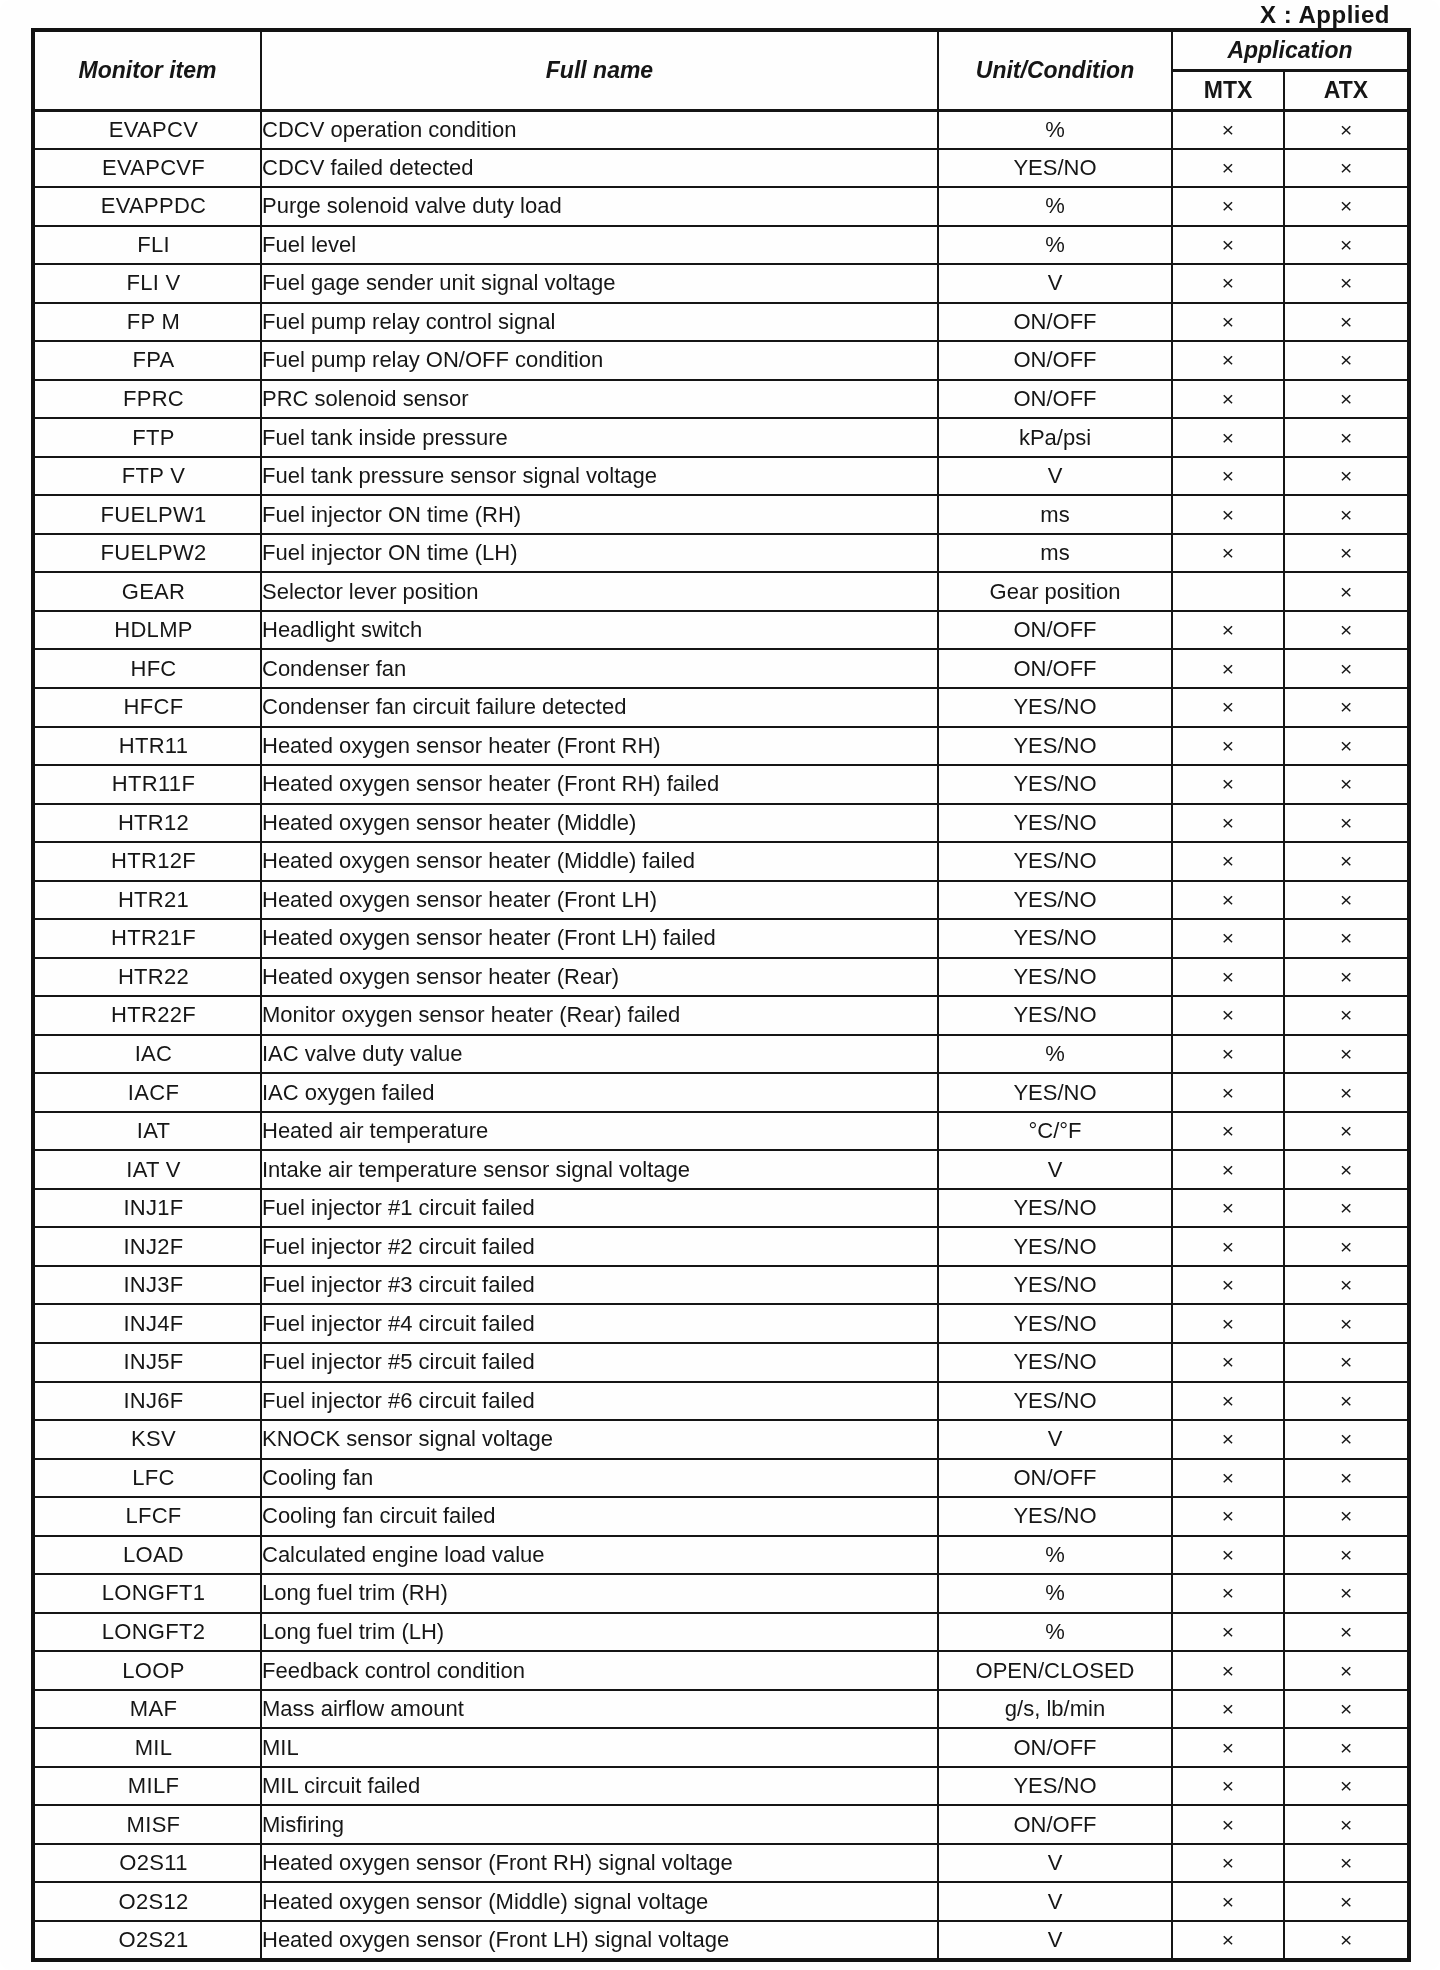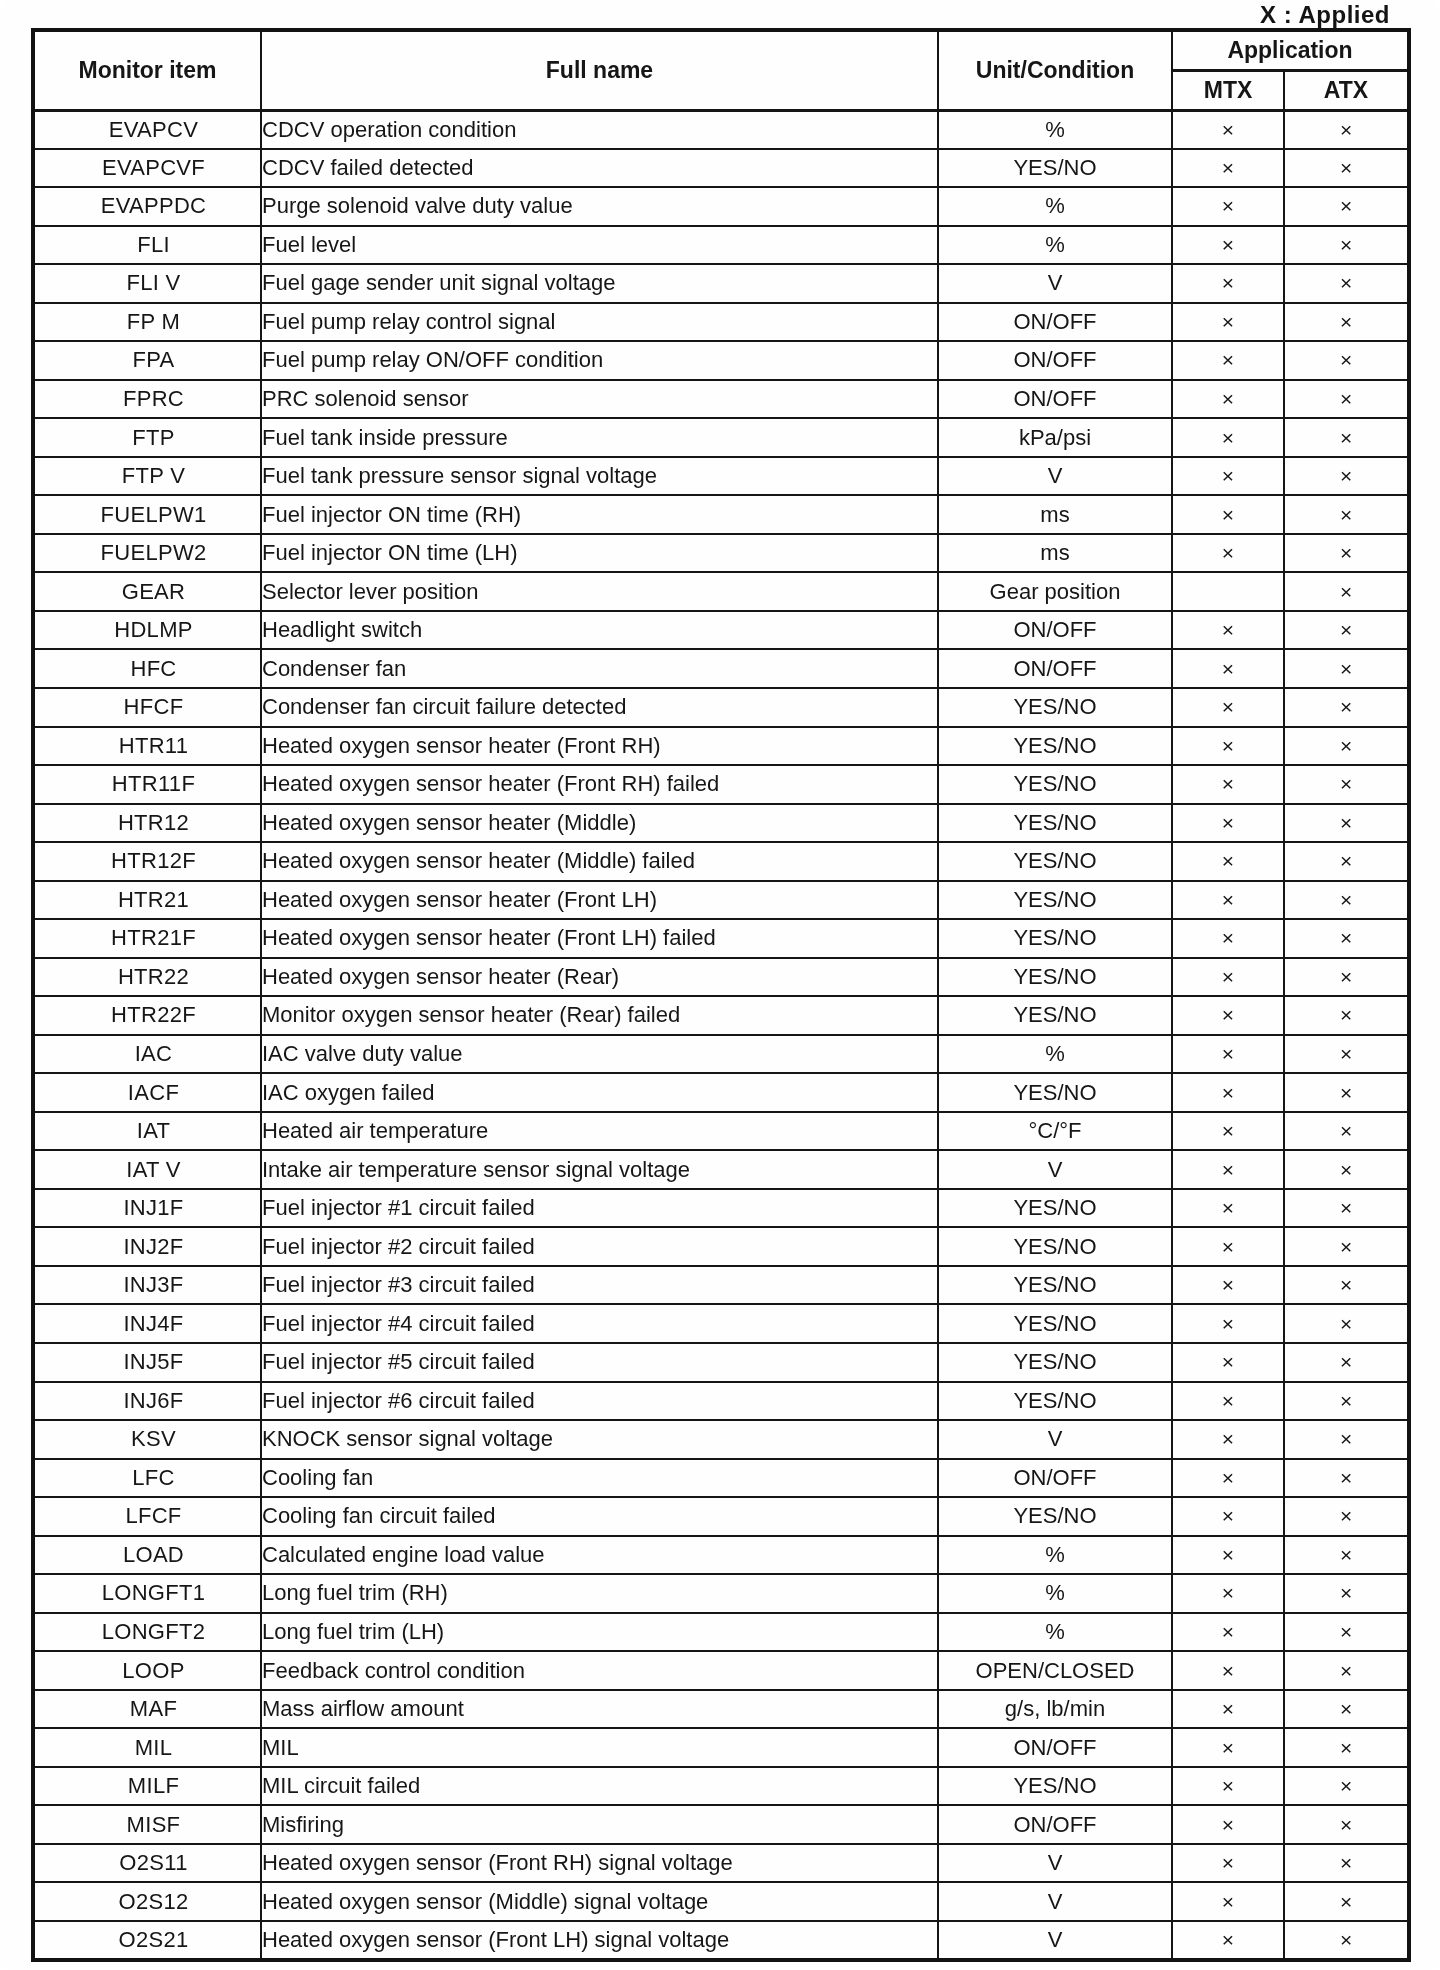--- a/index.html
+++ b/index.html
@@ -42,21 +42,21 @@
     padding: 0;
     overflow: hidden;
     white-space: nowrap;
   }
   .monitor-table thead th {
     font-size: 23px;
     font-weight: bold;
     text-align: center;
     border-bottom-width: 3px;
   }
-  .monitor-table thead tr.h1 { height: 40px; }
+  .monitor-table thead tr.h1 { height: 40px; font-style: italic; }
   .monitor-table thead tr.h2 { height: 40px; }
   .monitor-table tbody tr { height: 38px; }
   .monitor-table td.c-item {
     font-size: 22px;
     text-align: center;
     padding-left: 12px;
     letter-spacing: 0.3px;
   }
   .monitor-table td.c-name {
     font-size: 22px;
@@ -110,21 +110,21 @@
     <tr>
       <td class="c-item">EVAPCVF</td>
       <td class="c-name">CDCV failed detected</td>
       <td class="c-unit">YES/NO</td>
       <td class="c-mark">×</td>
       <td class="c-mark">×</td>
     </tr>
 
     <tr>
       <td class="c-item">EVAPPDC</td>
-      <td class="c-name">Purge solenoid valve duty value</td>
+      <td class="c-name">Purge solenoid valve duty load</td>
       <td class="c-unit">%</td>
       <td class="c-mark">×</td>
       <td class="c-mark">×</td>
     </tr>
 
     <tr>
       <td class="c-item">FLI</td>
       <td class="c-name">Fuel level</td>
       <td class="c-unit">%</td>
       <td class="c-mark">×</td>

